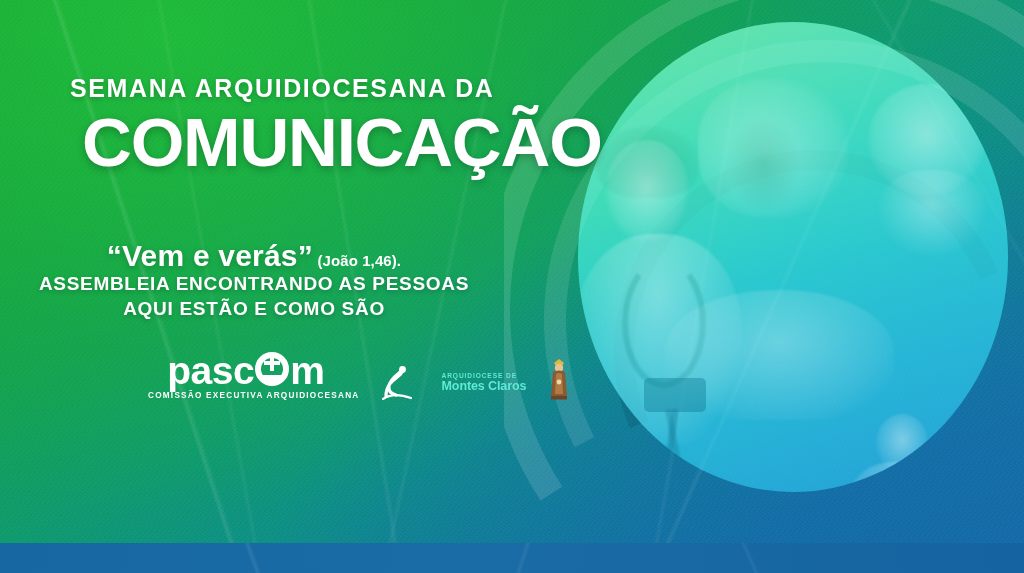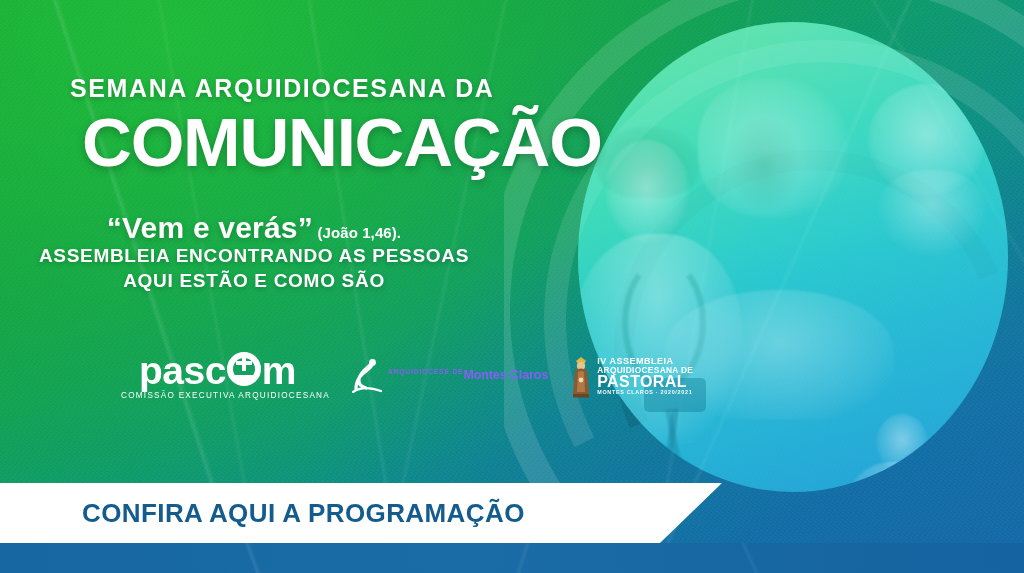--- a/index.html
+++ b/index.html
@@ -103,43 +103,43 @@
   
   .cross{position:absolute;left:0;top:0;width:100%;height:100%;pointer-events:none;}
 
   
   .copy{position:absolute;left:0;top:0;width:600px;height:483px;color:#fff;}
   .eyebrow{position:absolute;left:70px;top:76px;font-size:25px;font-weight:700;
     letter-spacing:1.6px;line-height:1;white-space:nowrap;text-shadow:0 2px 5px rgba(0,0,0,.22);}
   .headline{position:absolute;left:82px;top:108px;font-size:69px;font-weight:700;
     letter-spacing:-1.2px;line-height:1;white-space:nowrap;text-shadow:0 3px 9px rgba(0,0,0,.25);}
 
-  .slogan{position:absolute;left:0;top:212px;width:508px;text-align:center;}
+  .slogan{position:absolute;left:0;top:240px;width:508px;text-align:center;}
   .quote-line{white-space:nowrap;line-height:1.08;}
   .quote{font-size:30px;font-weight:700;letter-spacing:.2px;text-shadow:0 2px 6px rgba(0,0,0,.22);}
   .cite{font-size:15px;font-weight:700;letter-spacing:.1px;}
   .sub1,.sub2{font-size:19px;font-weight:600;letter-spacing:.7px;line-height:1.28;
     text-shadow:0 2px 5px rgba(0,0,0,.22);}
 
   
-  .logos{position:absolute;left:105px;top:352px;display:flex;align-items:center;gap:22px;}
+  .logos{position:absolute;left:132px;top:352px;display:flex;align-items:flex-end;gap:22px;}
 
   .pascom{display:flex;flex-direction:column;align-items:center;}
   .pascom-word{display:flex;align-items:flex-end;color:#fff;font-size:39px;font-weight:700;
     letter-spacing:-.5px;line-height:.9;}
   .pascom-word .dot-o{position:relative;display:inline-block;width:34px;height:34px;margin:0 1px 2px;}
   .pascom-word .dot-o .ring{position:absolute;inset:0;border:6px solid #fff;border-radius:50%;}
   .pascom-word .dot-o .cr-v{position:absolute;left:15px;top:4px;width:4px;height:15px;background:#fff;}
   .pascom-word .dot-o .cr-h{position:absolute;left:9px;top:9px;width:16px;height:4px;background:#fff;}
   .pascom-word .dot-o .boat{position:absolute;left:7px;bottom:6px;width:20px;height:5px;background:#fff;border-radius:0 0 9px 9px;}
-  .pascom-sub{color:#fff;font-size:8.2px;font-weight:400;letter-spacing:1.25px;margin-top:3px;white-space:nowrap;padding-left:16px;}
+  .pascom-sub{color:#fff;font-size:8.2px;font-weight:700;letter-spacing:1.25px;margin-top:3px;white-space:nowrap;padding-left:16px;}
 
   .amc{display:flex;align-items:center;gap:6px;}
   .amc-mark{width:30px;height:34px;position:relative;}
-  .amc-txt{display:flex;flex-direction:row;color:#8b5cf6;line-height:1.05;}
+  .amc-txt{display:flex;flex-direction:column;color:#5eead4;line-height:1.05;margin-left:24px;}
   .amc-t1{font-size:6.6px;font-weight:700;letter-spacing:.9px;white-space:nowrap;}
   .amc-t2{font-size:12.5px;font-weight:700;letter-spacing:-.1px;white-space:nowrap;}
 
   .assembly{display:flex;align-items:center;gap:5px;}
   .saint{width:22px;height:44px;position:relative;}
   .assembly-txt{display:flex;flex-direction:column;color:#fff;line-height:1.0;}
   .as1{font-size:9px;font-weight:700;letter-spacing:.5px;white-space:nowrap;}
   .as2{font-size:8.4px;font-weight:700;letter-spacing:.3px;white-space:nowrap;}
   .as3{font-size:16px;font-weight:700;letter-spacing:.4px;white-space:nowrap;}
   .as4{font-size:5.4px;font-weight:700;letter-spacing:.7px;white-space:nowrap;opacity:.95;}
@@ -249,32 +249,22 @@
       <div class="saint">
         <svg width="22" height="44" viewBox="0 0 22 44" aria-hidden="true">
           <path d="M11 3 l5 4 -2 3 h-6 l-2-3z" fill="#e0b840"></path>
           <circle cx="11" cy="12" r="4.2" fill="#e8c38f"></circle>
           <path d="M5 16 q6 -3 12 0 l2 24 h-16z" fill="#8a5a33"></path>
           <path d="M8 18 q3 -2 6 0 l1 20 h-8z" fill="#b07a45"></path>
           <circle cx="11" cy="26" r="2.4" fill="#f0d9a8"></circle>
           <rect x="3" y="40" width="16" height="3.5" fill="#6d4526"></rect>
         </svg>
       </div>
-      <div class="assembly-txt">
-        <span class="as1">IV ASSEMBLEIA</span>
-        <span class="as2">ARQUIDIOCESANA DE</span>
-        <span class="as3">PASTORAL</span>
-        <span class="as4">MONTES CLAROS · 2020/2021</span>
-      </div>
-    </div>
-
-  </div>
-
-  <div class="cta-wrap">
-    <div class="cta-bar"></div>
-    <div class="cta-text">CONFIRA AQUI A PROGRAMAÇÃO</div>
-  </div>
+    </div>
+
+  </div>
+
 
   <div class="bottom-strip">
     <div class="creases2"></div>
   </div>
 
 </div>
 
 </body></html>

